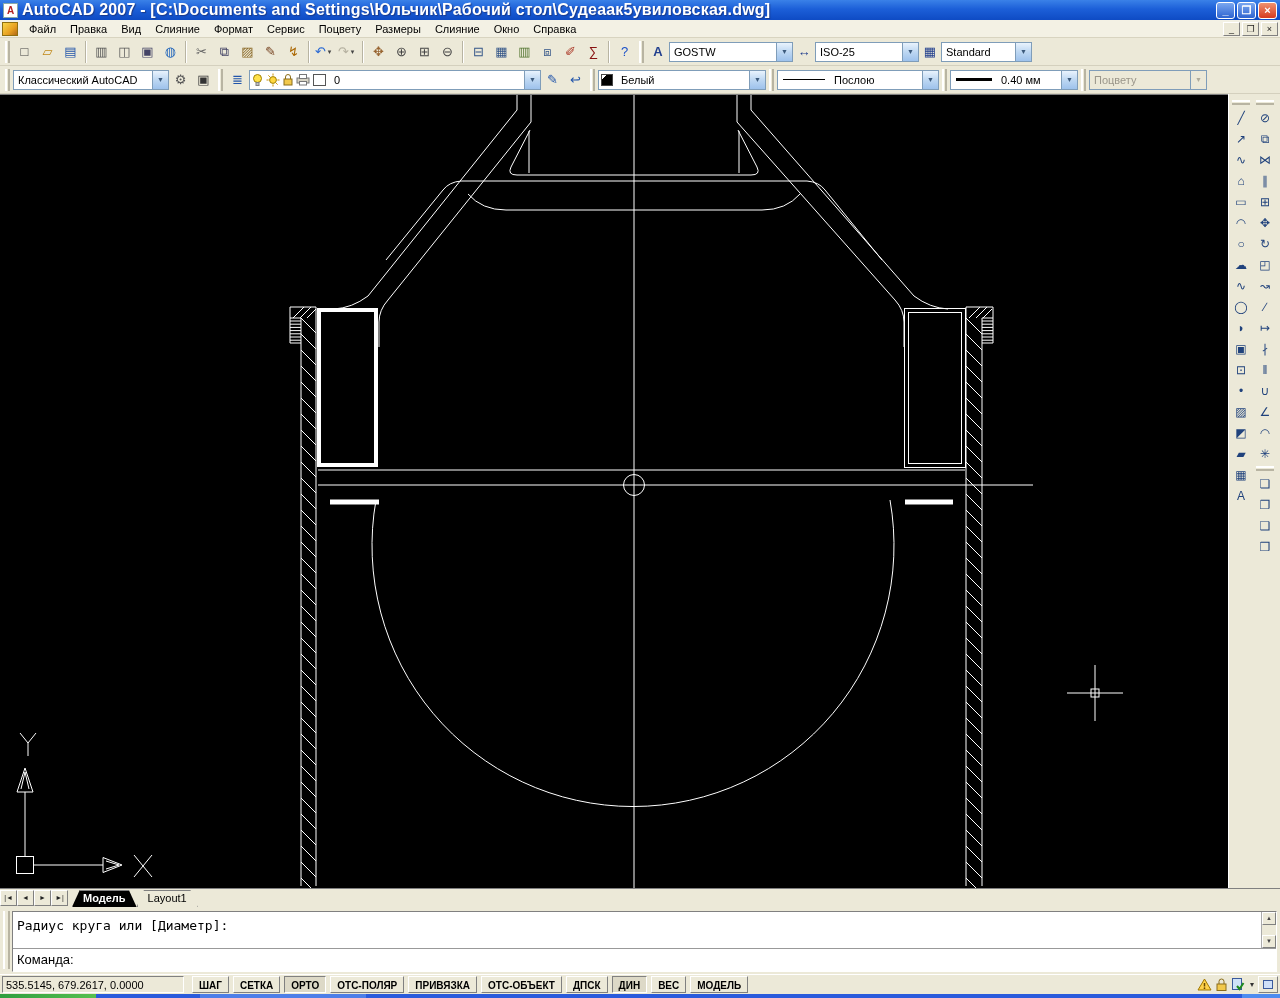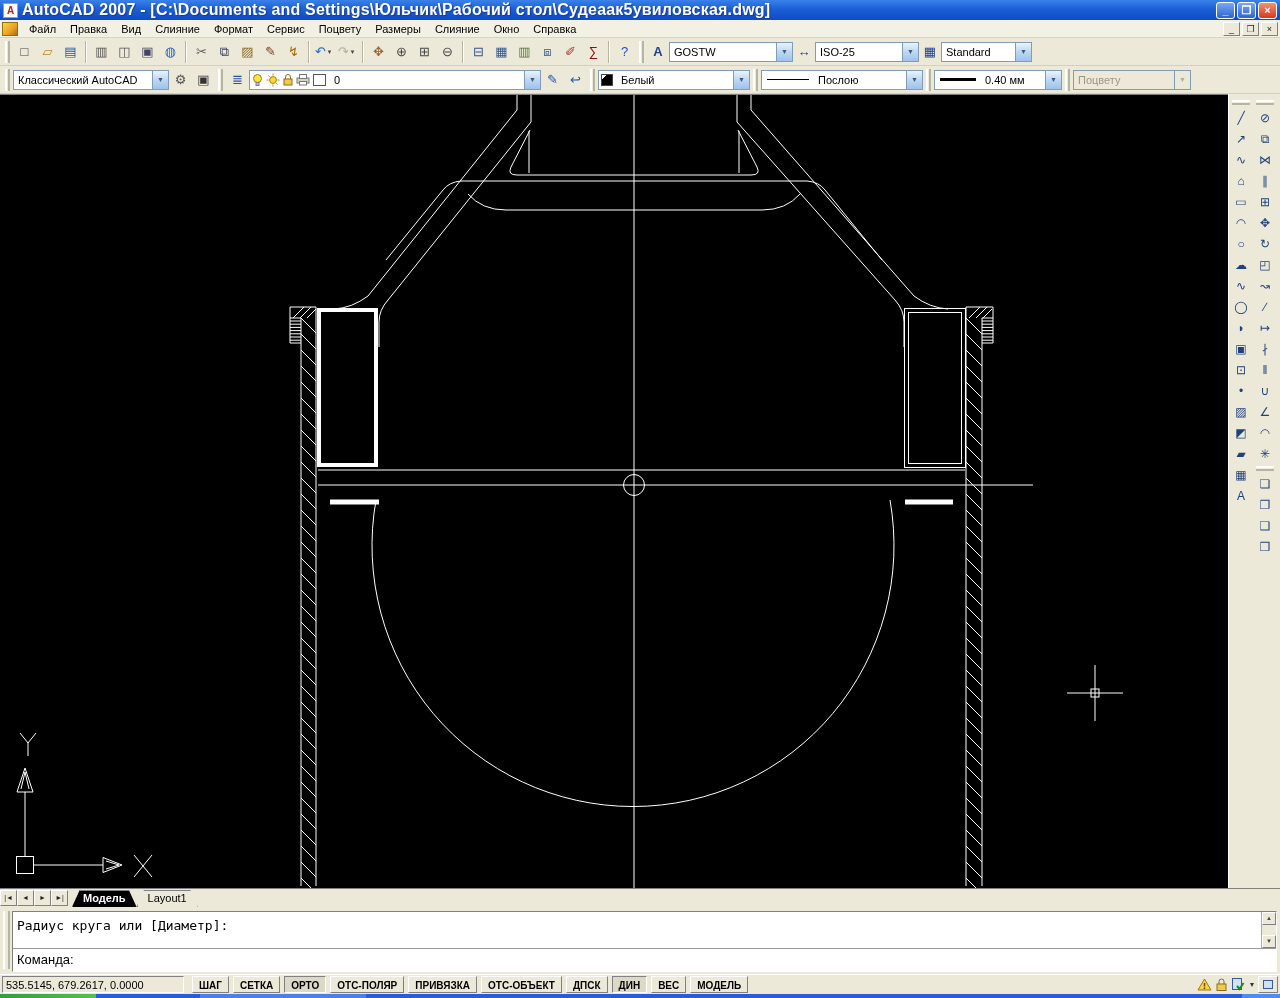--- a/index.html
+++ b/index.html
@@ -289,21 +289,21 @@
       <span class="val">0</span>
       <span class="dd-btn">▼</span>
     </span>
     <button class="tbtn">
         <span class="glyph" style="color:#2255AA">✎</span>
       </button>
     <button class="tbtn">
         <span class="glyph" style="color:#2255AA">↩</span>
       </button>
     <span class="grip"></span>
-    <span class="combo" style="width:152px">
+    <span class="combo" style="width:168px">
       <span class="colorsw"></span>
       <span class="val">Белый</span>
       <span class="dd-btn">▼</span>
     </span>
     <span class="grip"></span>
     <span class="combo" style="width:162px">
       <span class="cline"></span>
       <span class="val">Послою</span>
       <span class="dd-btn">▼</span>
     </span>

